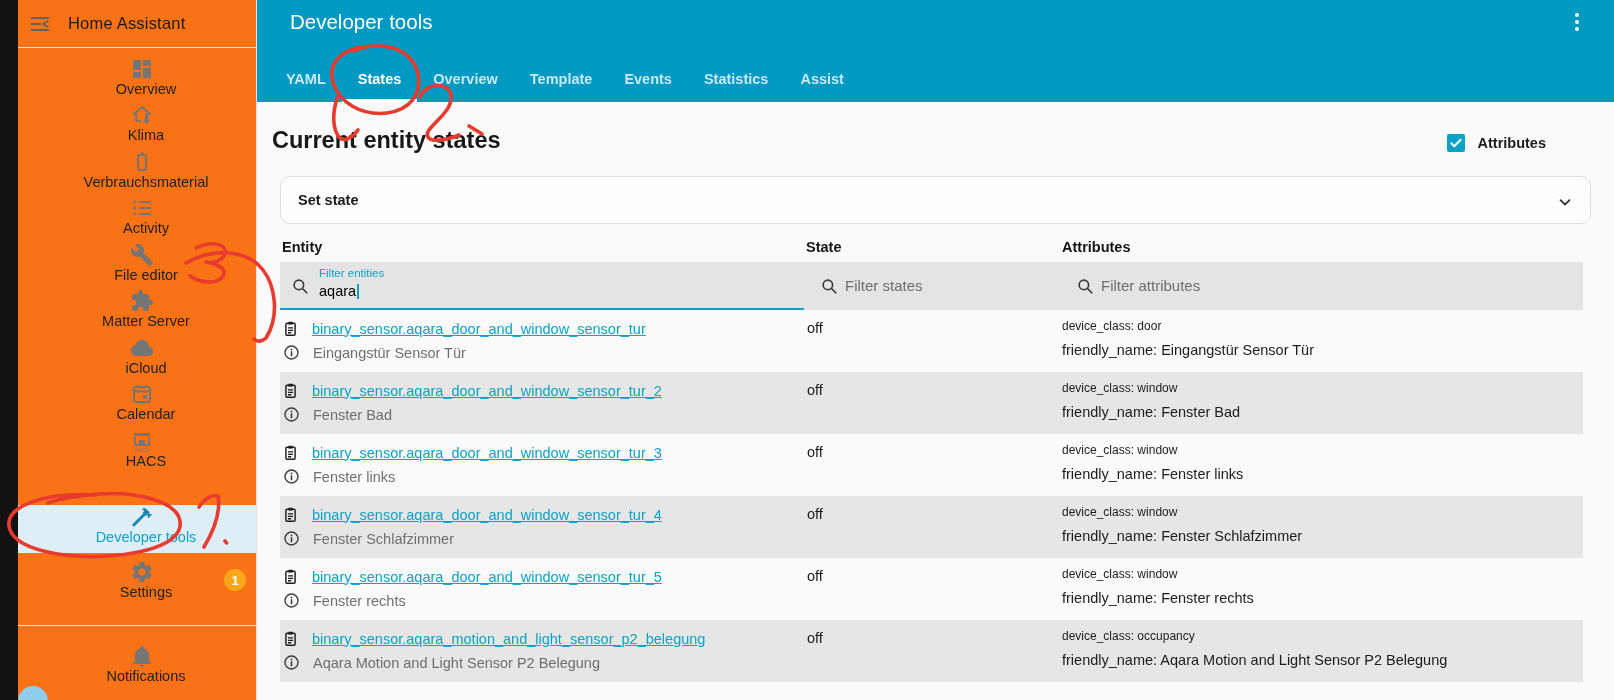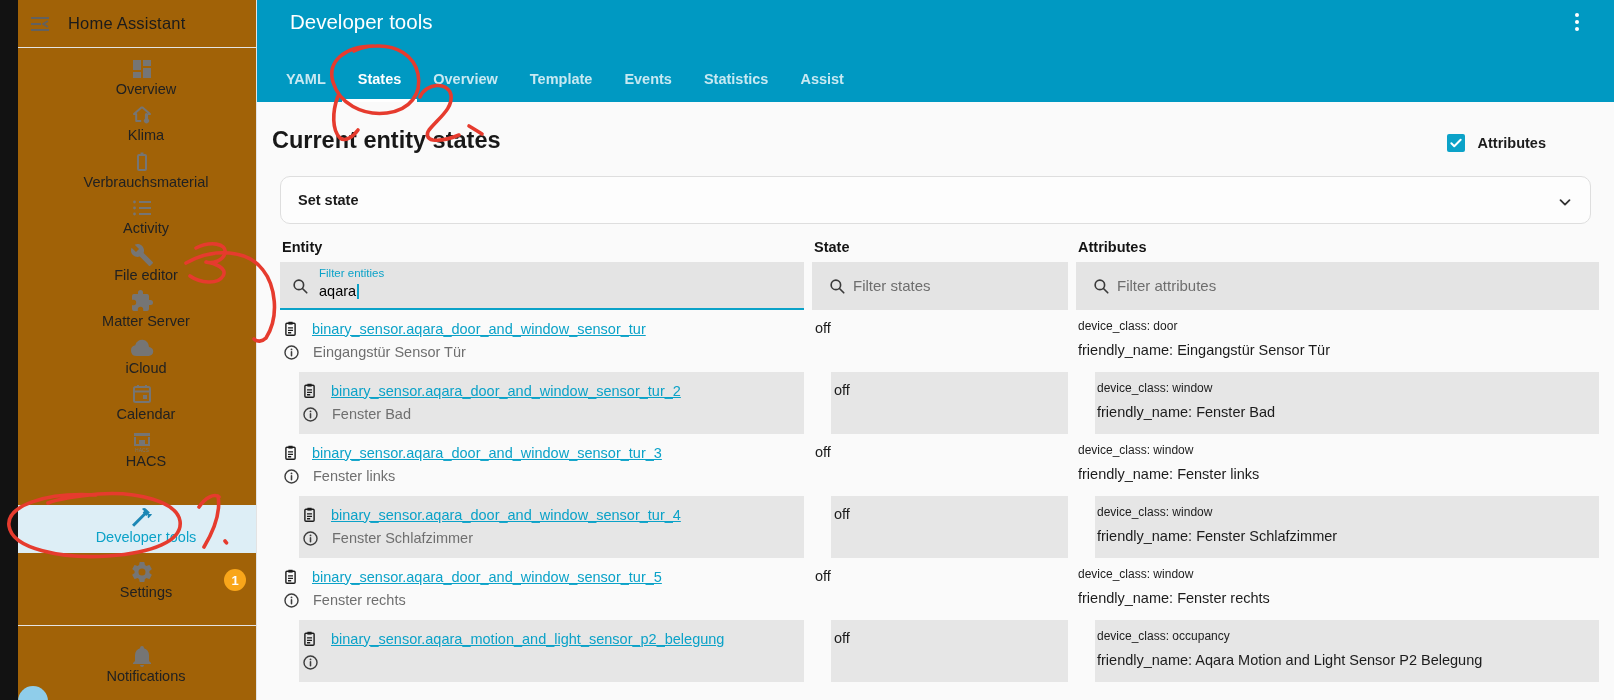--- a/index.html
+++ b/index.html
@@ -1,20 +1,20 @@
 <!DOCTYPE html>
 <html><head>
 <meta charset="utf-8">
 <style>
   * { margin:0; padding:0; box-sizing:border-box; }
   html,body { width:1614px; height:700px; overflow:hidden; background:#fafafa;
               font-family:"Liberation Sans", sans-serif; color:#1c1c1c; }
 
   
-  #sidebar { position:absolute; left:0; top:0; width:257px; height:700px; background:#a16207;
+  #sidebar { position:absolute; left:0; top:0; width:257px; height:700px; background:#f97316;
              border-right:1px solid #e3e3e3; z-index:2; }
   #rail { position:absolute; left:0; top:0; width:18px; height:700px; background:#121212; }
   .sb-header { position:absolute; left:18px; top:0; right:0; height:48px; border-bottom:1px solid #e4e4e4;
                display:flex; align-items:center; }
   .sb-header .micon { margin-left:10px; width:24px; height:24px; }
   .sb-title { margin-left:16px; font-size:16.5px; color:#1b1b1b; letter-spacing:.2px; }
   .sb-item { position:absolute; left:18px; right:0; height:46px; display:flex; align-items:center; cursor:pointer;flex-direction:column; }
   .sb-item .ic { width:24px; height:24px; margin-left:10px; flex:0 0 24px; }
   .sb-item .lbl { margin-left:18px; font-size:14.5px; font-weight:500; color:#212121; }
   .sb-item.active { background:#ddeef6; }
@@ -43,40 +43,40 @@
   #attr-check .box { width:18px; height:18px; border-radius:2px; background:#0ba2c8; margin-right:13px;
                      display:flex; align-items:center; justify-content:center; }
   #attr-check .clabel { font-size:14.5px; font-weight:600; color:#1c1c1c; }
 
   #set-state { position:absolute; left:23px; top:176px; width:1311px; height:48px; background:#fdfdfd;
                border:1px solid #dedede; border-radius:10px; display:flex; align-items:center; cursor:pointer; }
   #set-state .pl { margin-left:17px; font-size:14.5px; font-weight:700; color:#1a1a1a; }
   #set-state .chev { position:absolute; right:16px; top:16px; }
 
   
-  .tgrid { display:grid; grid-template-columns:524px 256px 523px; column-gap:8px; }
+  .tgrid { display:grid; grid-template-columns:524px 256px 523px; }
   #thead { position:absolute; left:23px; top:233px; width:1319px; height:29px; }
   #thead .th { font-size:14.5px; font-weight:700; color:#141414; padding:6px 0 0 2px; }
   #filters { position:absolute; left:23px; top:262px; width:1319px; height:48px; }
   .fcell { background:#e4e4e4; position:relative; height:48px; }
   .fcell.focused { border-bottom:2px solid #0ba2c8;text-align:right; }
   .fcell .mag { position:absolute; left:11px; top:15px; }
   .fcell.plain .mag { left:16px; }
   .flabel { position:absolute; left:39px; top:5px; font-size:11.5px; color:#0ba2c8; }
   .fvalue { position:absolute; left:39px; top:21px; font-size:14.5px; color:#000000; }
   .caret { display:inline-block; width:1.5px; height:15px; background:#0ba2c8; vertical-align:-3px; margin-left:1px; }
   .fplace { position:absolute; left:41px; top:0; line-height:48px; font-size:15px; color:#6e6e6e; }
 
   #rows { position:absolute; left:23px; top:310px; width:1319px; }
   .row { height:62px; }
   .row .cell { position:relative; height:62px; background:#fafafa; }
-  .row.alt .cell { background:#e6e6e6;margin-left:19px; }
+  .row.alt .cell { background:#e6e6e6; }
   .eline1 { position:absolute; left:2px; top:9px; display:flex; align-items:center; }
   .eline1 .lnk { margin-left:13px; font-size:14.5px; color:#0ba2c8; text-decoration:underline; cursor:pointer; }
-  .eline2 { position:absolute; left:3px; top:34px; display:flex; align-items:flex-start; }
+  .eline2 { position:absolute; left:3px; top:34px; display:flex; align-items:center; }
   .eline2 .sec { margin-left:13px; font-size:14.5px; color:#6f6f6f; }
   .statev { position:absolute; left:3px; top:10px; font-size:14.5px; color:#1c1c1c; }
   .attr1 { position:absolute; left:2px; top:9px; font-size:12px; color:#1c1c1c; }
   .attr2 { position:absolute; left:2px; top:32px; font-size:14.5px; color:#1c1c1c; }
   .rowpartial { height:18px; background:#fafafa; }
 
   
   #anno { position:absolute; left:0; top:0; width:1614px; height:700px; z-index:9; pointer-events:none; }
   #anno path { fill:none; stroke:#e63b2e; stroke-width:3.6; stroke-linecap:round; stroke-linejoin:round; }
 </style>
@@ -406,20 +406,21 @@
           <path d="M8.5 11h7M8.5 14.5h7M8.5 18h4.5" stroke="#1c1c1c" stroke-width="1.8"></path>
         </svg>
         <span class="lnk">binary_sensor.aqara_motion_and_light_sensor_p2_belegung</span>
       </div>
       <div class="eline2">
         <svg width="17" height="17" viewBox="0 0 24 24">
           <circle cx="12" cy="12" r="9.2" fill="none" stroke="#3d3d3d" stroke-width="2"></circle>
           <path d="M12 11v5.5" stroke="#3d3d3d" stroke-width="2.2" stroke-linecap="round"></path>
           <circle cx="12" cy="7.6" r="1.3" fill="#3d3d3d"></circle>
         </svg>
+        <span class="sec">Aqara Motion and Light Sensor P2 Belegung</span>
       </div>
     </div>
     <div class="cell">
       <span class="statev">off</span>
     </div>
     <div class="cell">
       <span class="attr1">device_class: occupancy</span>
       <span class="attr2">friendly_name: Aqara Motion and Light Sensor P2 Belegung</span>
     </div>
   </div>

